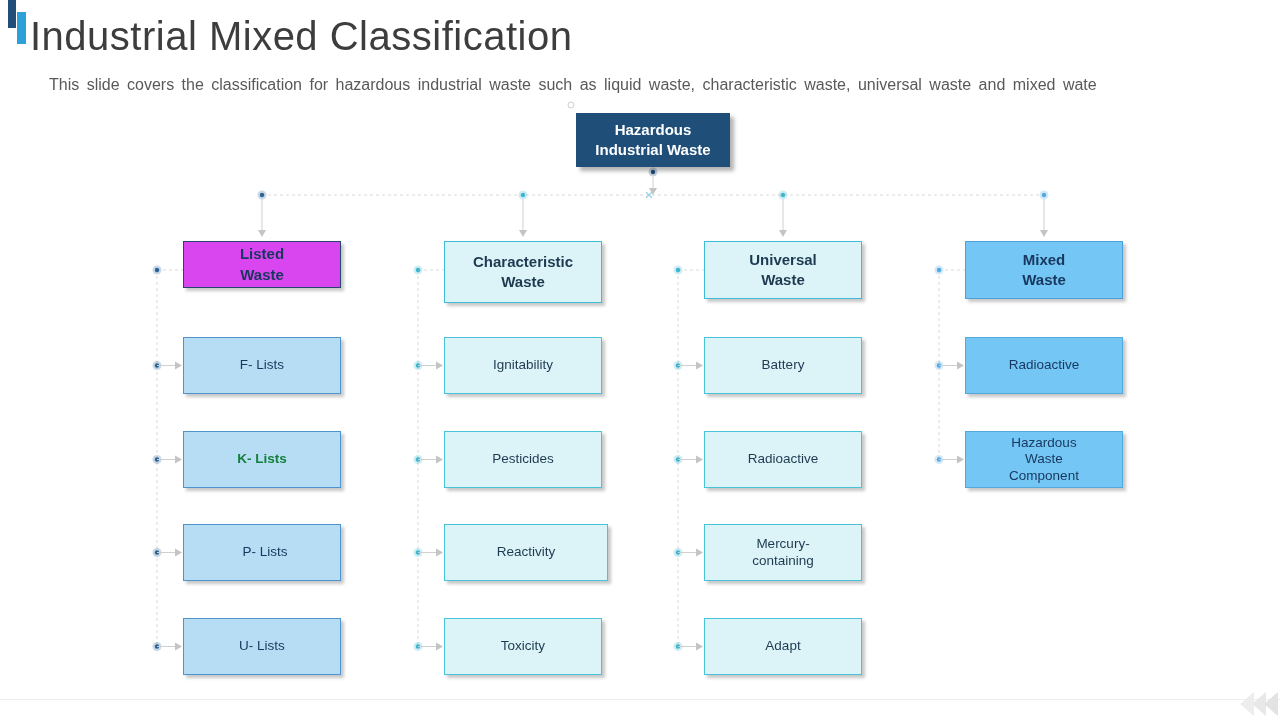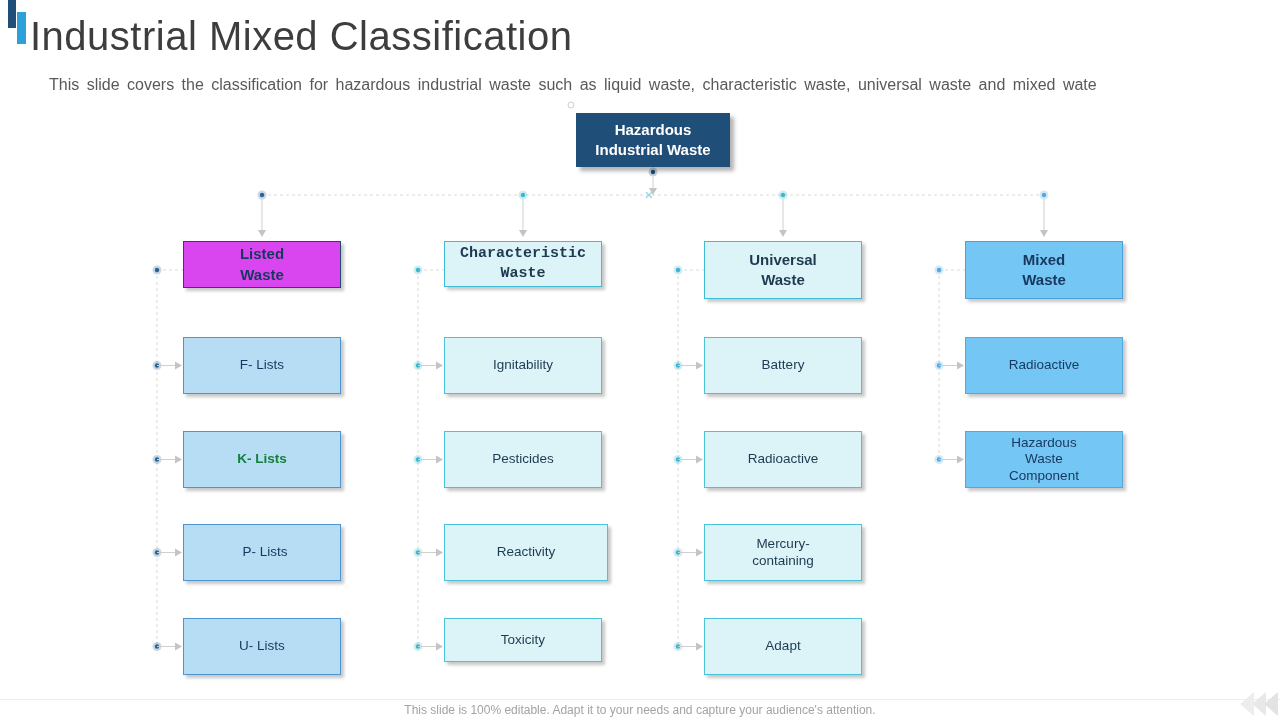--- a/index.html
+++ b/index.html
@@ -143,42 +143,41 @@
   <div class="node" id="root-node" style="background: rgb(31, 78, 121);">Hazardous
 Industrial Waste</div>
 
   <div id="nodes">
       <div class="node hdr" style="left: 183px; top: 241px; width: 158px; height: 47px; background: #d946ef; border: 1.5px solid rgb(36, 71, 107); color: rgb(23, 55, 94);">Listed
 Waste</div>
       <div class="node chd" style="left: 183px; top: 337px; width: 158px; height: 57px; background: rgb(183, 221, 244); border: 1px solid rgb(79, 148, 204); color: rgb(23, 55, 94);">F- Lists</div>
       <div class="node chd" style="left: 183px; top: 431px; width: 158px; height: 57px; background: rgb(183, 221, 244); border: 1px solid rgb(79, 148, 204); color: #15803d; font-weight: bold;">K- Lists</div>
       <div class="node chd" style="left: 183px; top: 524px; width: 158px; height: 57px; background: rgb(183, 221, 244); border: 1px solid rgb(79, 148, 204); color: rgb(23, 55, 94); padding-left: 12px;">P- Lists</div>
       <div class="node chd" style="left: 183px; top: 618px; width: 158px; height: 57px; background: rgb(183, 221, 244); border: 1px solid rgb(79, 148, 204); color: rgb(23, 55, 94);">U- Lists</div>
-      <div class="node hdr" style="left: 444px; top: 241px; width: 158px; height: 46px; background: rgb(220, 243, 248); border: 1.5px solid rgb(63, 189, 214); color: rgb(29, 58, 80); font-family: Liberation Mono, monospace;">Characteristic
+      <div class="node hdr" style="left: 444px; top: 241px; width: 158px; height: 62px; background: rgb(220, 243, 248); border: 1.5px solid rgb(63, 189, 214); color: rgb(29, 58, 80);">Characteristic
 Waste</div>
       <div class="node chd" style="left: 444px; top: 337px; width: 158px; height: 57px; background: rgb(220, 243, 248); border: 1px solid rgb(73, 195, 216); color: rgb(29, 58, 80);">Ignitability</div>
       <div class="node chd" style="left: 444px; top: 431px; width: 158px; height: 57px; background: rgb(220, 243, 248); border: 1px solid rgb(73, 195, 216); color: rgb(29, 58, 80);">Pesticides</div>
       <div class="node chd" style="left: 444px; top: 524px; width: 164px; height: 57px; background: rgb(220, 243, 248); border: 1px solid rgb(73, 195, 216); color: rgb(29, 58, 80);">Reactivity</div>
-      <div class="node chd" style="left: 444px; top: 618px; width: 158px; height: 44px; background: rgb(220, 243, 248); border: 1px solid rgb(73, 195, 216); color: rgb(29, 58, 80);">Toxicity</div>
+      <div class="node chd" style="left: 444px; top: 618px; width: 158px; height: 57px; background: rgb(220, 243, 248); border: 1px solid rgb(73, 195, 216); color: rgb(29, 58, 80);">Toxicity</div>
       <div class="node hdr" style="left: 704px; top: 241px; width: 158px; height: 58px; background: rgb(220, 243, 248); border: 1.5px solid rgb(63, 189, 214); color: rgb(29, 58, 80);">Universal
 Waste</div>
       <div class="node chd" style="left: 704px; top: 337px; width: 158px; height: 57px; background: rgb(220, 243, 248); border: 1px solid rgb(73, 195, 216); color: rgb(29, 58, 80);">Battery</div>
       <div class="node chd" style="left: 704px; top: 431px; width: 158px; height: 57px; background: rgb(220, 243, 248); border: 1px solid rgb(73, 195, 216); color: rgb(29, 58, 80);">Radioactive</div>
       <div class="node chd" style="left: 704px; top: 524px; width: 158px; height: 57px; background: rgb(220, 243, 248); border: 1px solid rgb(73, 195, 216); color: rgb(29, 58, 80);">Mercury-
 containing</div>
       <div class="node chd" style="left: 704px; top: 618px; width: 158px; height: 57px; background: rgb(220, 243, 248); border: 1px solid rgb(73, 195, 216); color: rgb(29, 58, 80);">Adapt</div>
       <div class="node hdr" style="left: 965px; top: 241px; width: 158px; height: 58px; background: rgb(116, 198, 244); border: 1.5px solid rgb(79, 160, 216); color: rgb(23, 55, 94);">Mixed
 Waste</div>
       <div class="node chd" style="left: 965px; top: 337px; width: 158px; height: 57px; background: rgb(116, 198, 244); border: 1px solid rgb(85, 168, 220); color: rgb(23, 55, 94);">Radioactive</div>
       <div class="node chd" style="left: 965px; top: 431px; width: 158px; height: 57px; background: rgb(116, 198, 244); border: 1px solid rgb(85, 168, 220); color: rgb(23, 55, 94);">Hazardous
 Waste
 Component</div>
     </div>
 
   <div id="footer-line"></div>
-  <div id="footer-note">This slide is 100% editable. Adapt it to your needs and capture your audience's attention.</div>
 
   <span>
     <span class="chev" style="left:1240px;top:692px;border-right:14px solid #ededed;"></span>
     <span class="chev" style="left:1252px;top:692px;border-right:14px solid #e8e8e8;"></span>
     <span class="chev" style="left:1264px;top:692px;border-right:14px solid #e3e3e3;"></span>
   </span>
 </div>
 
 </body></html>

